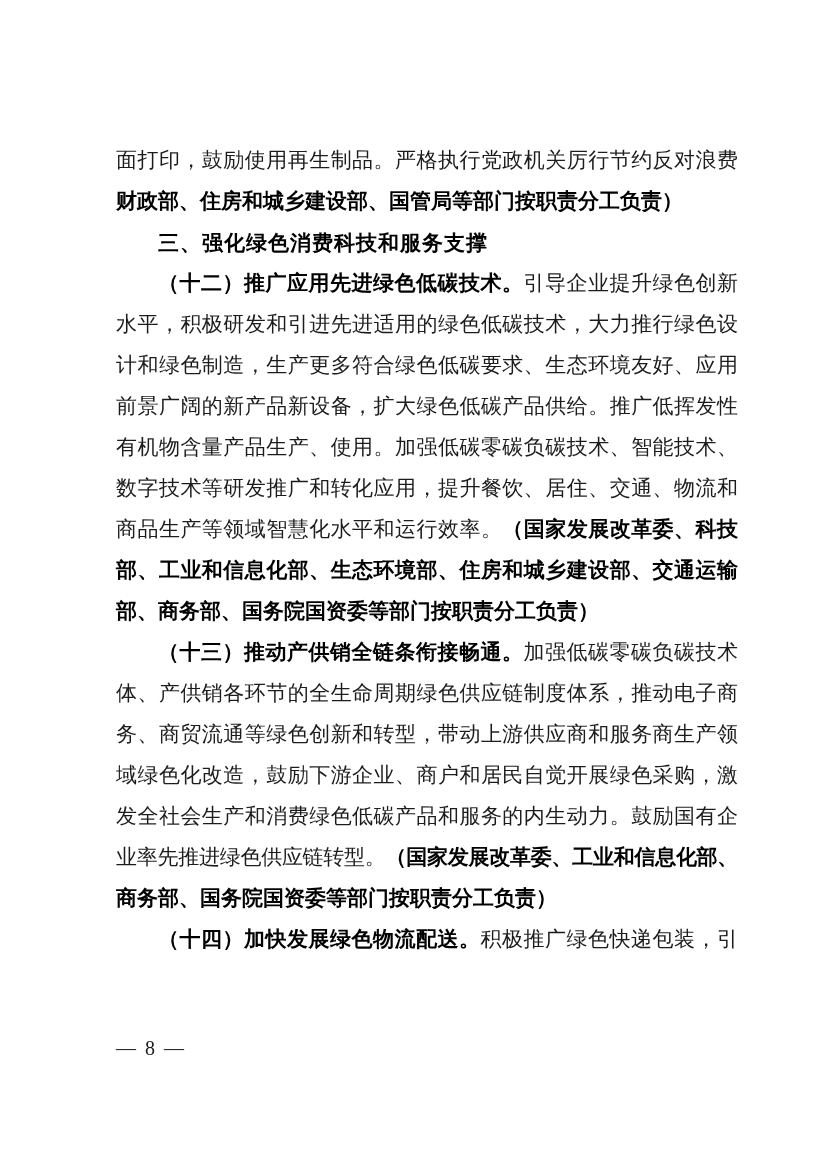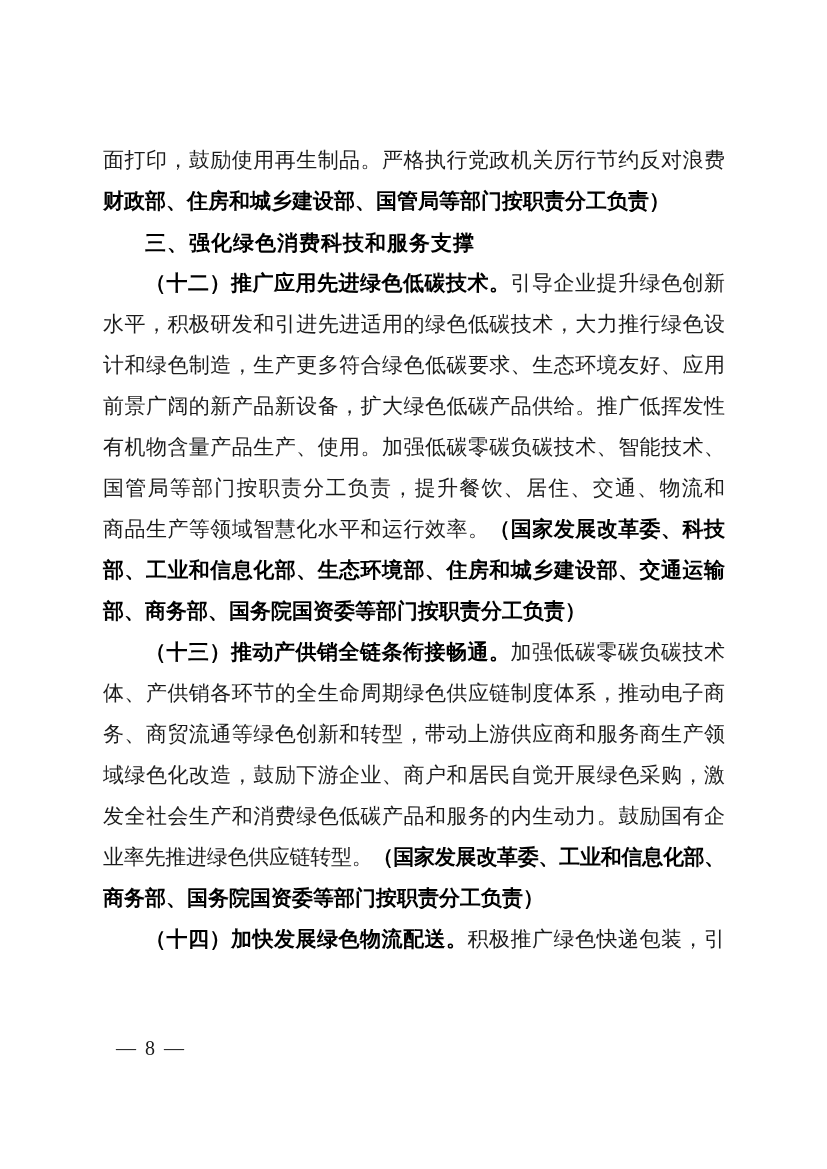--- a/index.html
+++ b/index.html
@@ -11,21 +11,21 @@
     position: relative;
     width: 827px;
     height: 1169px;
     background: #ffffff;
     overflow: hidden;
     font-family: "Liberation Serif", "DejaVu Serif", serif;
     color: #1c1c1c;
   }
   .content {
     position: absolute;
-    left: 103px;
+    left: 116px;
     top: 140px;
     width: 622px;
   }
   .line {
     font-size: 21px;
     line-height: 41px;
     height: 41px;
     text-align: justify;
     text-align-last: justify;
     text-justify: inter-character;
@@ -70,21 +70,21 @@
 <div class="page">
   <div class="content" id="document-body">
       <div class="line"><span class="seg">面打印，鼓励使用再生制品。严格执行党政机关厉行节约反对浪费</span></div>
       <div class="line para-end"><span class="seg-bold">财政部、住房和城乡建设部、国管局等部门按职责分工负责）</span></div>
       <div class="line heading indent para-end"><span class="seg-bold">三、强化绿色消费科技和服务支撑</span></div>
       <div class="line indent"><span class="seg-bold">（十二）推广应用先进绿色低碳技术。</span><span class="seg">引导企业提升绿色创新</span></div>
       <div class="line"><span class="seg">水平，积极研发和引进先进适用的绿色低碳技术，大力推行绿色设</span></div>
       <div class="line"><span class="seg">计和绿色制造，生产更多符合绿色低碳要求、生态环境友好、应用</span></div>
       <div class="line"><span class="seg">前景广阔的新产品新设备，扩大绿色低碳产品供给。推广低挥发性</span></div>
       <div class="line"><span class="seg">有机物含量产品生产、使用。加强低碳零碳负碳技术、智能技术、</span></div>
-      <div class="line"><span class="seg">国管局等部门按职责分工负责，提升餐饮、居住、交通、物流和</span></div>
+      <div class="line"><span class="seg">数字技术等研发推广和转化应用，提升餐饮、居住、交通、物流和</span></div>
       <div class="line"><span class="seg">商品生产等领域智慧化水平和运行效率。</span><span class="seg-bold">（国家发展改革委、科技</span></div>
       <div class="line"><span class="seg-bold">部、工业和信息化部、生态环境部、住房和城乡建设部、交通运输</span></div>
       <div class="line para-end"><span class="seg-bold">部、商务部、国务院国资委等部门按职责分工负责）</span></div>
       <div class="line indent"><span class="seg-bold">（十三）推动产供销全链条衔接畅通。</span><span class="seg">加强低碳零碳负碳技术</span></div>
       <div class="line"><span class="seg">体、产供销各环节的全生命周期绿色供应链制度体系，推动电子商</span></div>
       <div class="line"><span class="seg">务、商贸流通等绿色创新和转型，带动上游供应商和服务商生产领</span></div>
       <div class="line"><span class="seg">域绿色化改造，鼓励下游企业、商户和居民自觉开展绿色采购，激</span></div>
       <div class="line"><span class="seg">发全社会生产和消费绿色低碳产品和服务的内生动力。鼓励国有企</span></div>
       <div class="line tight"><span class="seg">业率先推进绿色供应链转型。</span><span class="seg-bold">（国家发展改革委、工业和信息化部、</span></div>
       <div class="line para-end"><span class="seg-bold">商务部、国务院国资委等部门按职责分工负责）</span></div>

